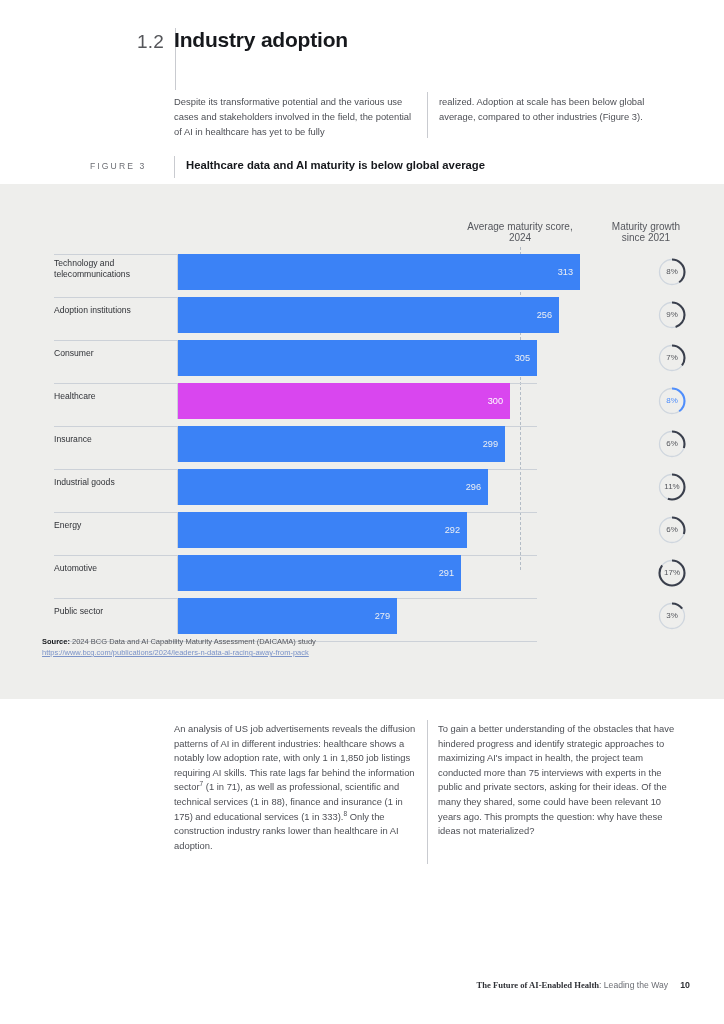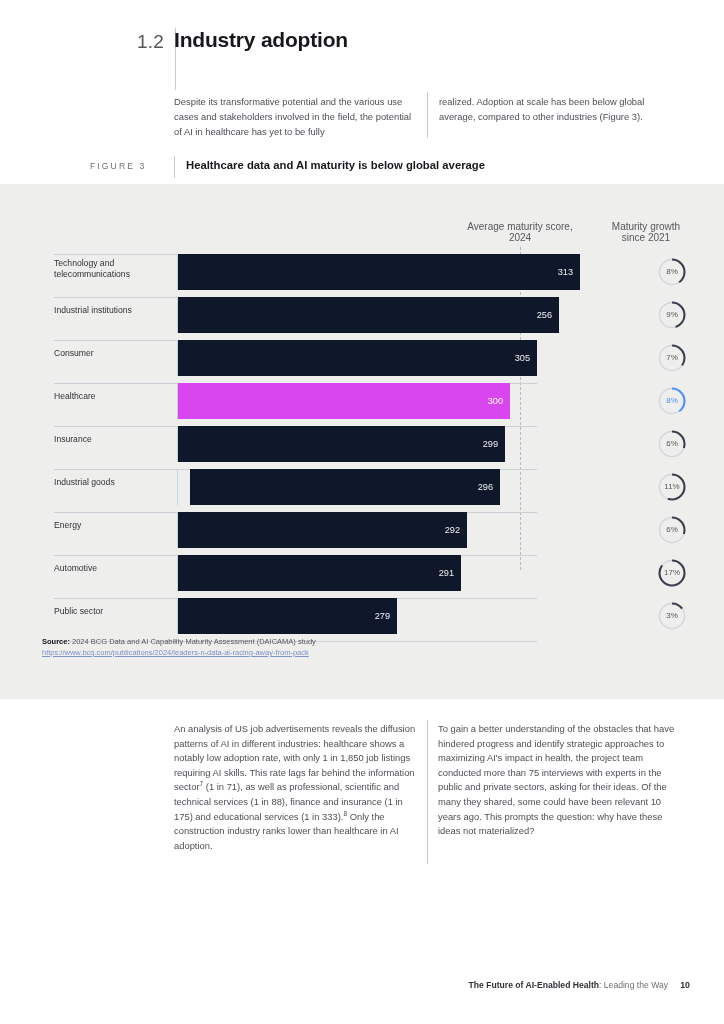--- a/index.html
+++ b/index.html
@@ -58,21 +58,21 @@
   .row { position: relative; height: 36px; margin-bottom: 7px; }
   .row .rowline { position: absolute; left: 0; top: 0; width: 483px; height: 1px; background: #ccd1d8; }
   .row .vline { position: absolute; left: 123px; top: 0; width: 1px; height: 36px; background: #ccd1d8; }
   .row .label {
     position: absolute; left: 0; top: 8px; width: 118px;
     font-size: 8.6px; line-height: 11.4px; color: #2f3136;
   }
   .row.two-line .label { top: 4px; }
   .row .bar {
     position: absolute; left: 124px; top: 0px; height: 36px;
-    background: #0f172a;
+    background: #3b82f6;
   }
   .row.hl .bar { background: #d946ef; }
   .row .bar .val {
     position: absolute; right: 7px; top: 0; height: 36px; line-height: 36px;
     font-size: 9.2px; color: #eceff3;
   }
   .row.hl .bar .val { color: #ffffff; }
   .row .lastline { position: absolute; left: 0; top: 43px; width: 483px; height: 1px; background: #ccd1d8; }
 
   
@@ -94,21 +94,21 @@
   .body2 .col.left { left: 0; }
   .body2 .col.right { left: 264px; }
   .body2 .divide { position: absolute; left: 253px; top: -2px; width: 1px; height: 144px; background: #c9cbd0; }
   sup { font-size: 6.6px; vertical-align: super; line-height: 0; }
 
   
   .footer { position: absolute; left: 0; top: 980px; width: 724px; height: 16px; }
   .footer .txt {
     position: absolute; right: 56px; top: 0; font-size: 8.6px; color: #6c6e74;
   }
-  .footer .txt b { color: #2f3136; font-weight: bold; }
+  .footer .txt b { color: #2f3136; font-weight: bold; font-family: Liberation Serif, serif; }
   .footer .pageno { position: absolute; right: 34px; top: 0; font-size: 8.8px; font-weight: bold; color: #2f3136; }
 </style>
 </head>
 <body>
 
 <div class="page">
 
   <div class="sec-head">
     <div class="sec-num">1.2</div>
     <div class="sec-rule"></div>
@@ -146,21 +146,21 @@
             <svg width="30" height="30" viewBox="0 0 30 30">
               <circle cx="15" cy="15" r="12.5" fill="none" stroke="#cfd6de" stroke-width="1.3"></circle>
               <circle cx="15" cy="15" r="12.5" fill="none" stroke="#3a3f4c" stroke-width="2.1" stroke-linecap="butt" stroke-dasharray="31.42 47.12" transform="rotate(-90 15 15)"></circle>
             </svg>
             <div class="pct">8%</div>
           </div>
         </div>
         <div class="row">
           <div class="rowline"></div>
           <div class="vline"></div>
-          <div class="label">Industrial institutions</div>
+          <div class="label">Adoption institutions</div>
           <div class="bar" style="width: 381px;">
             <span class="val">256</span>
           </div>
           <div class="donut">
             <svg width="30" height="30" viewBox="0 0 30 30">
               <circle cx="15" cy="15" r="12.5" fill="none" stroke="#cfd6de" stroke-width="1.3"></circle>
               <circle cx="15" cy="15" r="12.5" fill="none" stroke="#3a3f4c" stroke-width="2.1" stroke-linecap="butt" stroke-dasharray="35.34 43.20" transform="rotate(-90 15 15)"></circle>
             </svg>
             <div class="pct">9%</div>
           </div>
@@ -207,21 +207,21 @@
               <circle cx="15" cy="15" r="12.5" fill="none" stroke="#cfd6de" stroke-width="1.3"></circle>
               <circle cx="15" cy="15" r="12.5" fill="none" stroke="#3a3f4c" stroke-width="2.1" stroke-linecap="butt" stroke-dasharray="23.56 54.98" transform="rotate(-90 15 15)"></circle>
             </svg>
             <div class="pct">6%</div>
           </div>
         </div>
         <div class="row">
           <div class="rowline"></div>
           <div class="vline"></div>
           <div class="label">Industrial goods</div>
-          <div class="bar" style="width: 310px; margin-left: 12px;">
+          <div class="bar" style="width: 310px;">
             <span class="val">296</span>
           </div>
           <div class="donut">
             <svg width="30" height="30" viewBox="0 0 30 30">
               <circle cx="15" cy="15" r="12.5" fill="none" stroke="#cfd6de" stroke-width="1.3"></circle>
               <circle cx="15" cy="15" r="12.5" fill="none" stroke="#3a3f4c" stroke-width="2.1" stroke-linecap="butt" stroke-dasharray="43.20 35.34" transform="rotate(-90 15 15)"></circle>
             </svg>
             <div class="pct">11%</div>
           </div>
         </div>

